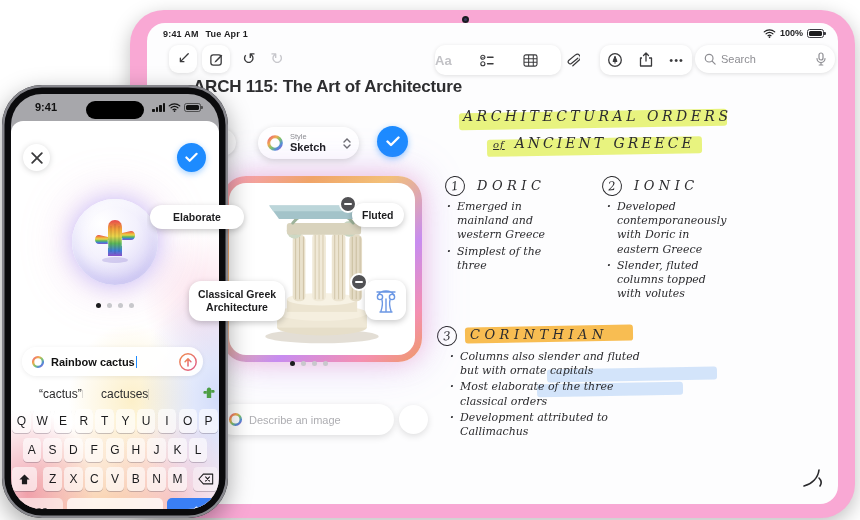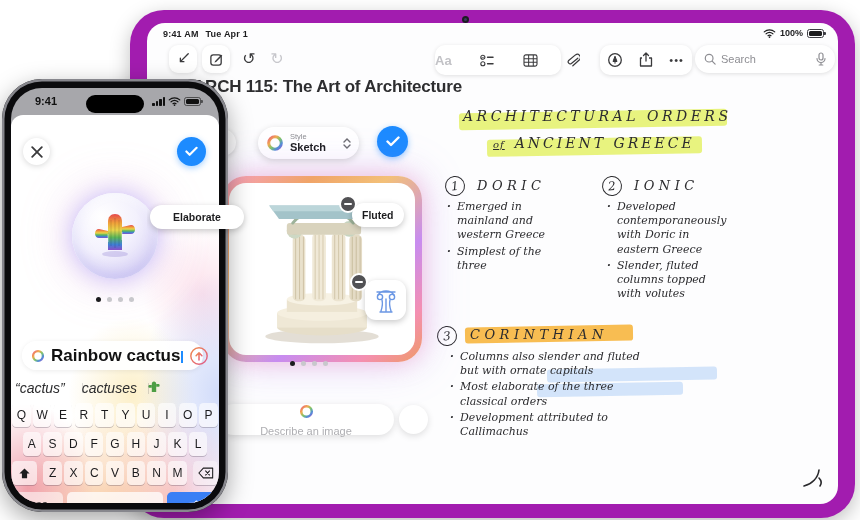--- a/index.html
+++ b/index.html
@@ -1,21 +1,21 @@
 <!DOCTYPE html>
 <html><head>
 <meta charset="utf-8">
 <style>
   html,body{margin:0;padding:0;background:#fff;}
   *{box-sizing:border-box;}
   body{font-family:"Liberation Sans", sans-serif;-webkit-font-smoothing:antialiased;}
   .stage{position:relative;width:860px;height:520px;background:#fff;overflow:hidden;}
 
   
-  .ipad{position:absolute;left:130px;top:10px;width:725px;height:508px;background:#a21caf;border-radius:34px;box-shadow:0 6px 20px rgba(0,0,0,.25);}
+  .ipad{position:absolute;left:130px;top:10px;width:725px;height:508px;background:#f9a8d4;border-radius:34px;box-shadow:0 6px 20px rgba(0,0,0,.25);}
   .ipad-cam{position:absolute;left:332px;top:6px;width:7px;height:7px;border-radius:50%;background:#1b1b22;}
   .ipad-cam::after{content:"";position:absolute;left:2px;top:2px;width:3px;height:3px;border-radius:50%;background:#39395e;}
   .ipad-screen{position:absolute;left:17px;top:13px;width:691px;height:481px;border-radius:18px;background:#fdfdfe;overflow:hidden;}
 
   .ip-status{position:absolute;top:5px;left:0;right:0;height:14px;font-size:9px;color:#1c1c1e;}
   .ip-status .left{position:absolute;left:16px;top:1px;font-weight:bold;letter-spacing:.2px;}
   .ip-status .left .date{font-weight:bold;margin-left:7px;}
   .ip-status .right{position:absolute;right:14px;top:0;display:flex;align-items:center;gap:4px;}
   .batt{position:relative;width:17px;height:9px;border:1px solid #3c3c43;border-radius:2.5px;}
   .batt::before{content:"";position:absolute;left:1px;top:1px;bottom:1px;right:1px;background:#1c1c1e;border-radius:1.5px;}
@@ -65,30 +65,30 @@
     box-shadow:0 0 22px rgba(243,150,190,.5), 0 0 46px rgba(160,120,250,.28);}
   .iw-card-inner{width:100%;height:100%;background:#fff;border-radius:15px;display:flex;align-items:flex-end;justify-content:center;overflow:hidden;}
   .chip{position:absolute;background:#fff;border-radius:13px;box-shadow:0 2px 6px rgba(0,0,0,.22);font-size:10.5px;font-weight:bold;color:#1c1c1e;display:flex;align-items:center;justify-content:center;padding:0 10px;height:24px;z-index:3;}
   .chip.two-line{height:40px;border-radius:12px;text-align:center;line-height:13px;padding:0 8px;}
   .minus-badge{position:absolute;width:18px;height:18px;border-radius:50%;background:#515154;border:2px solid #fff;z-index:4;display:flex;align-items:center;justify-content:center;}
   .minus-badge::after{content:"";width:8px;height:2px;background:#fff;border-radius:1px;}
   .thumb-chip{position:absolute;width:41px;height:40px;border-radius:11px;background:#fff;box-shadow:0 2px 6px rgba(0,0,0,.22);z-index:3;display:flex;align-items:center;justify-content:center;}
   .pagedots{position:absolute;display:flex;gap:6px;}
   .pagedots i{width:5px;height:5px;border-radius:50%;background:#c8c8cc;}
   .pagedots i.on{background:#1c1c1e;}
-  .desc-pill{position:absolute;left:71px;top:381px;width:176px;height:31px;border-radius:16px;background:#fff;box-shadow:0 2px 7px rgba(0,0,0,.13);display:flex;align-items:center;padding:0 10px;gap:6px;flex-direction:column;}
+  .desc-pill{position:absolute;left:71px;top:381px;width:176px;height:31px;border-radius:16px;background:#fff;box-shadow:0 2px 7px rgba(0,0,0,.13);display:flex;align-items:center;padding:0 10px;gap:6px;}
   .desc-pill .ph{font-size:11px;color:#aeaeb2;}
   .plus-btn{position:absolute;left:252px;top:382px;width:29px;height:29px;border-radius:50%;background:#fff;box-shadow:0 2px 7px rgba(0,0,0,.13);display:flex;align-items:center;justify-content:center;}
   .beta-line{position:absolute;left:78px;top:423px;display:flex;align-items:center;gap:4px;}
   .beta-badge{background:#8e8e93;color:#fff;font-size:6.5px;font-weight:bold;padding:1.5px 5px;border-radius:6px;letter-spacing:.4px;}
   .beta-text{font-size:8.5px;color:#8e8e93;}
   .corner-curve{position:absolute;right:14px;bottom:16px;}
 
   
-  .iphone{position:absolute;left:2px;top:79px;width:226px;height:433px;background:#0b0b0d;border-radius:40px;box-shadow:0 8px 24px rgba(0,0,0,.35), inset 0 0 0 2.5px #87878d;}
+  .iphone{position:absolute;left:2px;top:85px;width:226px;height:433px;background:#0b0b0d;border-radius:40px;box-shadow:0 8px 24px rgba(0,0,0,.35), inset 0 0 0 2.5px #87878d;}
   .iphone-screen{position:absolute;left:9px;top:9px;width:208px;height:415px;border-radius:31px;background:#a7a7ab;overflow:hidden;}
   .island{position:absolute;left:50%;top:7px;transform:translateX(-50%);width:58px;height:18px;border-radius:10px;background:#000;}
   .ph-status{position:absolute;top:6px;left:0;right:0;height:16px;font-size:11px;font-weight:bold;color:#111;}
   .ph-status .time{position:absolute;left:24px;top:1px;}
   .ph-status .icons{position:absolute;right:18px;top:2px;display:flex;align-items:center;gap:3px;}
   .sig{display:flex;align-items:flex-end;gap:1px;}
   .sig i{width:2.4px;background:#111;border-radius:.8px;display:block;}
   .pbatt{position:relative;width:17px;height:9px;border:1px solid rgba(20,20,20,.6);border-radius:2.5px;}
   .pbatt::before{content:"";position:absolute;left:1px;top:1px;bottom:1px;right:1px;background:#111;border-radius:1.5px;}
   .pbatt::after{content:"";position:absolute;right:-3px;top:2.5px;width:2px;height:3px;background:rgba(20,20,20,.6);border-radius:0 1px 1px 0;}
@@ -104,24 +104,24 @@
       #ffffff;}
   .sheet-close{position:absolute;left:12px;top:23px;width:27px;height:27px;border-radius:50%;background:#fff;box-shadow:0 1px 6px rgba(0,0,0,.16);display:flex;align-items:center;justify-content:center;color:#3a3a3c;}
   .sheet-check{position:absolute;right:13px;top:22px;width:29px;height:29px;border-radius:50%;background:#1d8bff;display:flex;align-items:center;justify-content:center;box-shadow:0 2px 6px rgba(29,139,255,.4);}
   .bubble-wrap{position:absolute;left:50%;top:121px;transform:translate(-50%,-50%);width:86px;height:86px;}
   .bubble{position:absolute;inset:0;border-radius:50%;
     background:radial-gradient(circle at 34% 28%, #ffffff 0%, #f3f1fd 42%, #e2ddf8 68%, #c9c2ef 100%);
     box-shadow:0 0 26px rgba(150,140,250,.55), 0 0 54px rgba(243,150,200,.3), inset 0 -6px 14px rgba(140,130,230,.25), inset 0 4px 8px rgba(255,255,255,.9);
     display:flex;align-items:center;justify-content:center;}
   .ph-dots{position:absolute;left:50%;top:182px;transform:translateX(-50%);}
   .prompt-pill{position:absolute;left:11px;top:226px;width:181px;height:29px;border-radius:15px;background:rgba(255,255,255,.92);box-shadow:0 1px 5px rgba(0,0,0,.08);display:flex;align-items:center;padding:0 5px 0 9px;gap:6px;}
-  .prompt-pill .val{flex:1;font-size:17px;font-weight:bold;color:#111;white-space:nowrap;}
+  .prompt-pill .val{flex:1;font-size:11px;font-weight:bold;color:#111;white-space:nowrap;}
   .cursor{display:inline-block;width:1.5px;height:12px;background:#1d8bff;vertical-align:-2px;margin-left:1px;}
   .sugg{position:absolute;left:4px;top:262px;right:4px;height:22px;display:flex;align-items:center;}
-  .sugg .cell{flex:1;text-align:left;font-size:14px;color:#2c2c2e;position:relative;font-style:italic;}
+  .sugg .cell{flex:1;text-align:right;font-size:12px;color:#2c2c2e;position:relative;}
   .sugg .cell + .cell::before{content:"";position:absolute;left:0;top:3px;bottom:3px;width:1px;background:rgba(60,60,67,.18);}
   .kb{position:absolute;left:0;right:0;top:288px;}
   .krow{display:flex;justify-content:center;gap:2.5px;padding:0 3px;margin-bottom:5px;}
   .key{flex:0 0 18.3px;height:24px;border-radius:4.5px;background:rgba(255,255,255,.62);box-shadow:0 1px 0 rgba(80,70,90,.3);display:flex;align-items:center;justify-content:center;font-size:12px;color:#1c1c1e;}
   .key-wide{flex:0 0 25px;}
   .krow4{display:flex;gap:4px;padding:0 4px;margin-top:7px;}
   .key-123{flex:0 0 48px;height:27px;border-radius:5px;background:rgba(255,255,255,.55);box-shadow:0 1px 0 rgba(80,70,90,.3);display:flex;align-items:center;justify-content:center;font-size:10.5px;color:#1c1c1e;}
   .key-space{flex:1;height:27px;border-radius:5px;background:rgba(255,255,255,.75);box-shadow:0 1px 0 rgba(80,70,90,.3);}
   .key-return{flex:0 0 48px;height:27px;border-radius:5px;background:#3a7ff5;box-shadow:0 1px 0 rgba(40,60,120,.45);display:flex;align-items:center;justify-content:center;}
 
@@ -361,20 +361,23 @@
           </svg>
         </div>
       </div>
 
       <div class="chip" style="left:3px;top:182px;width:94px;">
           <span>Elaborate</span>
         </div>
       <div class="minus-badge" style="left:192px;top:172px;"></div>
       <div class="chip" style="left:205px;top:180px;">
           <span>Fluted</span>
+        </div>
+      <div class="chip two-line" style="left:42px;top:258px;width:96px;">
+          <span>Classical Greek Architecture</span>
         </div>
       <div class="minus-badge" style="left:203px;top:250px;"></div>
       <div class="thumb-chip" style="left:218px;top:257px;">
         <svg width="26" height="28" viewBox="0 0 26 28">
             <g fill="none" stroke="#6b97e4" stroke-width="1.4" stroke-linecap="round">
               <path d="M4 6h18M5 9c2-3 5-4 8-4s6 1 8 4"></path>
               <circle cx="7" cy="11" r="2.6"></circle>
               <circle cx="19" cy="11" r="2.6"></circle>
               <path d="M9 14c1 4 0 8-1 11M17 14c-1 4 0 8 1 11M13 13v12M7 26h12"></path>
             </g>

